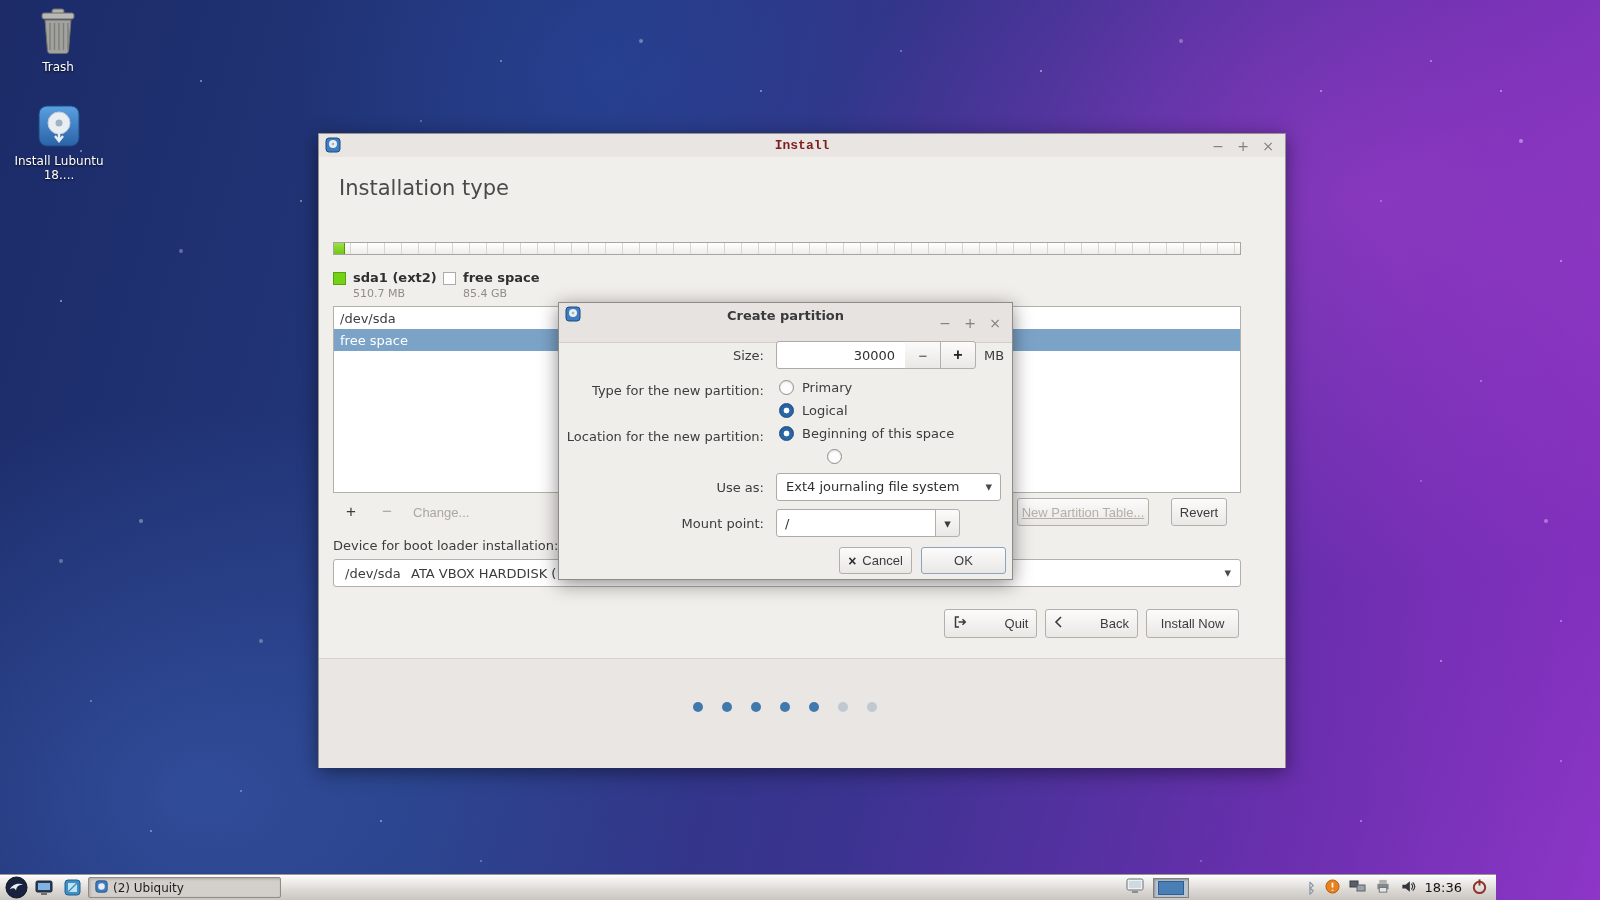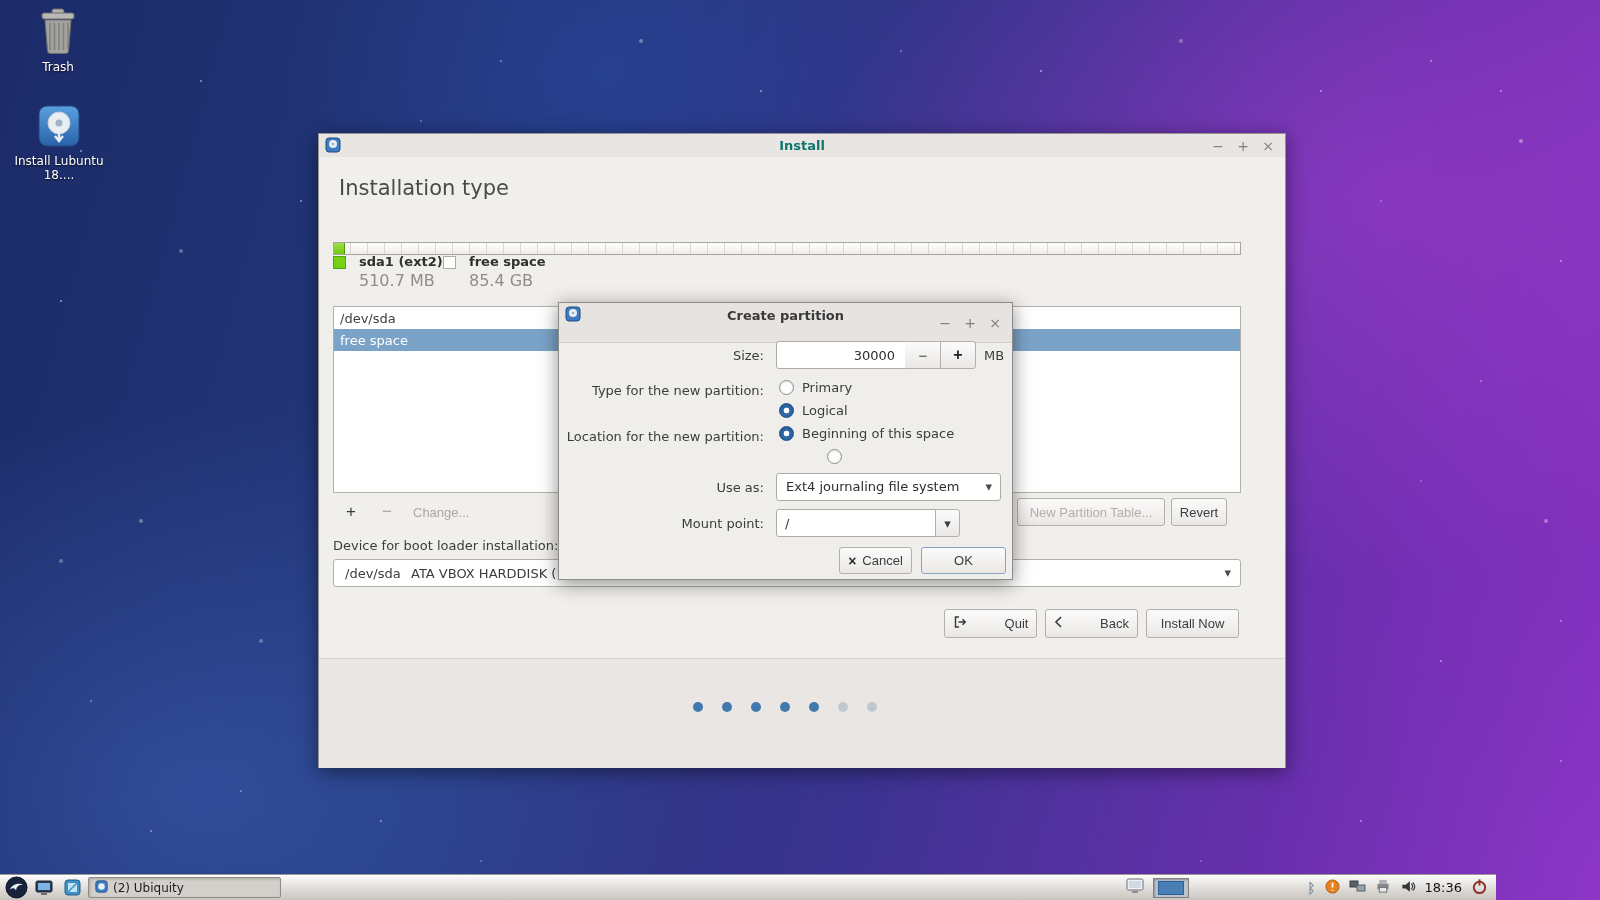--- a/index.html
+++ b/index.html
@@ -47,38 +47,38 @@
     box-shadow:0 4px 18px rgba(0,0,0,.45); }
   .titlebar { position:relative; height:23px; background:#e8e5e2; }
   .tb-icon { position:absolute; left:6px; top:3px; width:16px; height:16px; }
   .tb-title { width:100%; text-align:center; line-height:23px; font-weight:bold; font-size:13px; }
   .tb-controls { position:absolute; right:10px; top:0; height:100%;
     display:flex; align-items:center; gap:11px; }
   .tb-btn { width:14px; text-align:center; font-size:14px; color:#83807c; cursor:default; }
 
   
   #install-window { left:318px; top:133px; width:968px; height:635px; z-index:2; }
-  #install-window .tb-title { color:#0f766e; }
+  #install-window .tb-title { color:#7f1d1d;font-family:Liberation Mono, monospace; }
   .page-title { position:absolute; left:20px; top:42px; font-size:21px; color:#4a4a4a; }
 
   .pbar { position:absolute; left:14px; top:108px; width:908px; height:13px;
     border:1px solid #a8a4a0;
     background:
       repeating-linear-gradient(to right,rgba(0,0,0,0) 0 16px,#d9d6d2 16px 17px),
       linear-gradient(#ffffff,#efedea); }
   .seg-used { position:absolute; left:0; top:0; height:100%; width:11px;
     background:linear-gradient(#9ee04c,#6fc80e); border-right:1px solid #4e9a06; }
 
-  .legend-item { position:absolute; top:120px; display:flex; gap:13px; }
+  .legend-item { position:absolute; top:136px; display:flex; gap:7px; }
   #legend-0 { left:14px; } #legend-1 { left:124px; }
   .swatch { width:13px; height:13px; margin-top:2px; border:1px solid #8f8c88; }
   .swatch.used { background:#73d216; border-color:#5aa10c; }
   .swatch.free { background:#ffffff; border-color:#aeaba7; }
   .legend-name { font-weight:bold; color:#2f2f2f; }
-  .legend-size { color:#908d89; font-size:16px; margin-top:2px; }
+  .legend-size { color:#908d89; font-size:11px; margin-top:2px; }
 
   .ptable { position:absolute; left:14px; top:172px; width:908px; height:187px;
     background:#fff; border:1px solid #b3afab; }
   .ptable-header { display:flex; height:25px; border-bottom:1px solid #dedbd7; }
   .th { padding:4px 6px 0 6px; border-right:1px solid #e3e0dd; color:#3c3c3c; }
   .th.c-device { width:80px; padding-left:14px; }
   .th.c-type { width:44px; }
   .th.c-mount { width:98px; }
   .th.c-rest { flex:1; border-right:none; }
   .tr { display:flex; height:22px; align-items:center; }
@@ -93,21 +93,21 @@
     font-size:17px; color:#3c3c3c; display:flex; align-items:center; justify-content:center; cursor:default; }
   #btn-add { left:18px; width:28px; }
   #btn-remove { left:54px; width:28px; color:#aba8a3; }
   #btn-change { left:94px; width:auto; font-size:13px; color:#aba8a3;text-align:right; }
 
   .btn { display:flex; align-items:center; justify-content:center; gap:6px;
     background:linear-gradient(#fcfbfb,#eae8e5); border:1px solid #b3afaa; border-radius:3px;
     color:#3c3c3c; font-size:13px; cursor:default; }
   .btn.disabled { color:#b3b0ab; }
   .framed { position:absolute; top:364px; height:28px; }
-  #btn-npt { left:698px; width:148px; }
+  #btn-npt { left:698px; width:132px;text-decoration:underline; }
   #btn-revert { left:852px; width:56px; }
 
   .boot-label { position:absolute; left:14px; top:404px; color:#3c3c3c; }
   .boot-combo { position:absolute; left:14px; top:425px; width:908px; height:28px;
     background:#fff; border:1px solid #b3afab; border-radius:3px; }
   .boot-device { position:absolute; left:11px; top:6px; }
   .boot-desc { position:absolute; left:77px; top:6px; }
   .combo-arrow { position:absolute; right:9px; top:5px; color:#4a4a4a; font-size:13px; }
 
   .nav-btn { position:absolute; top:475px; height:29px;gap:38px; }

